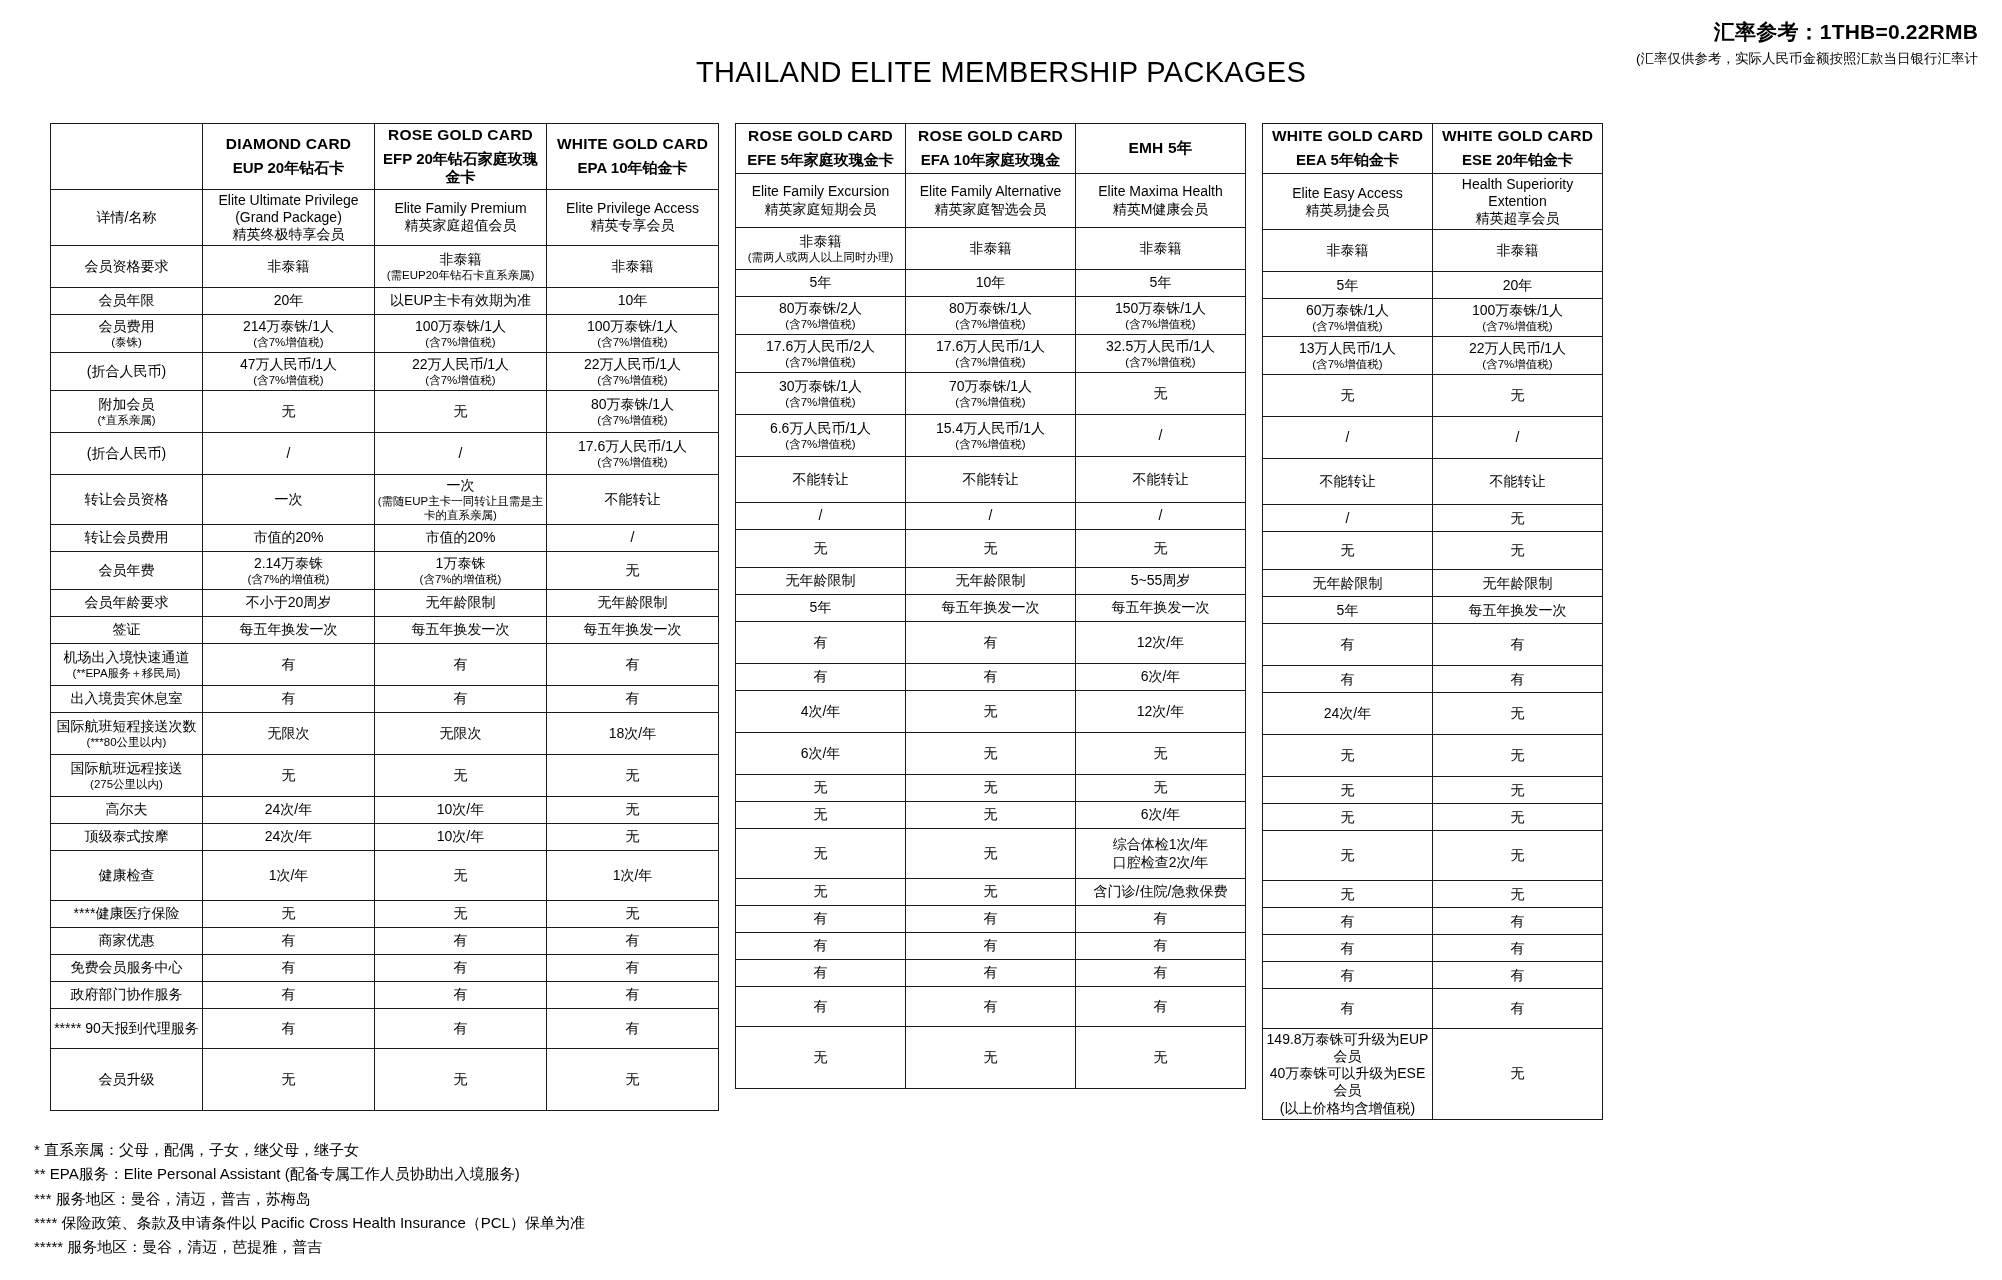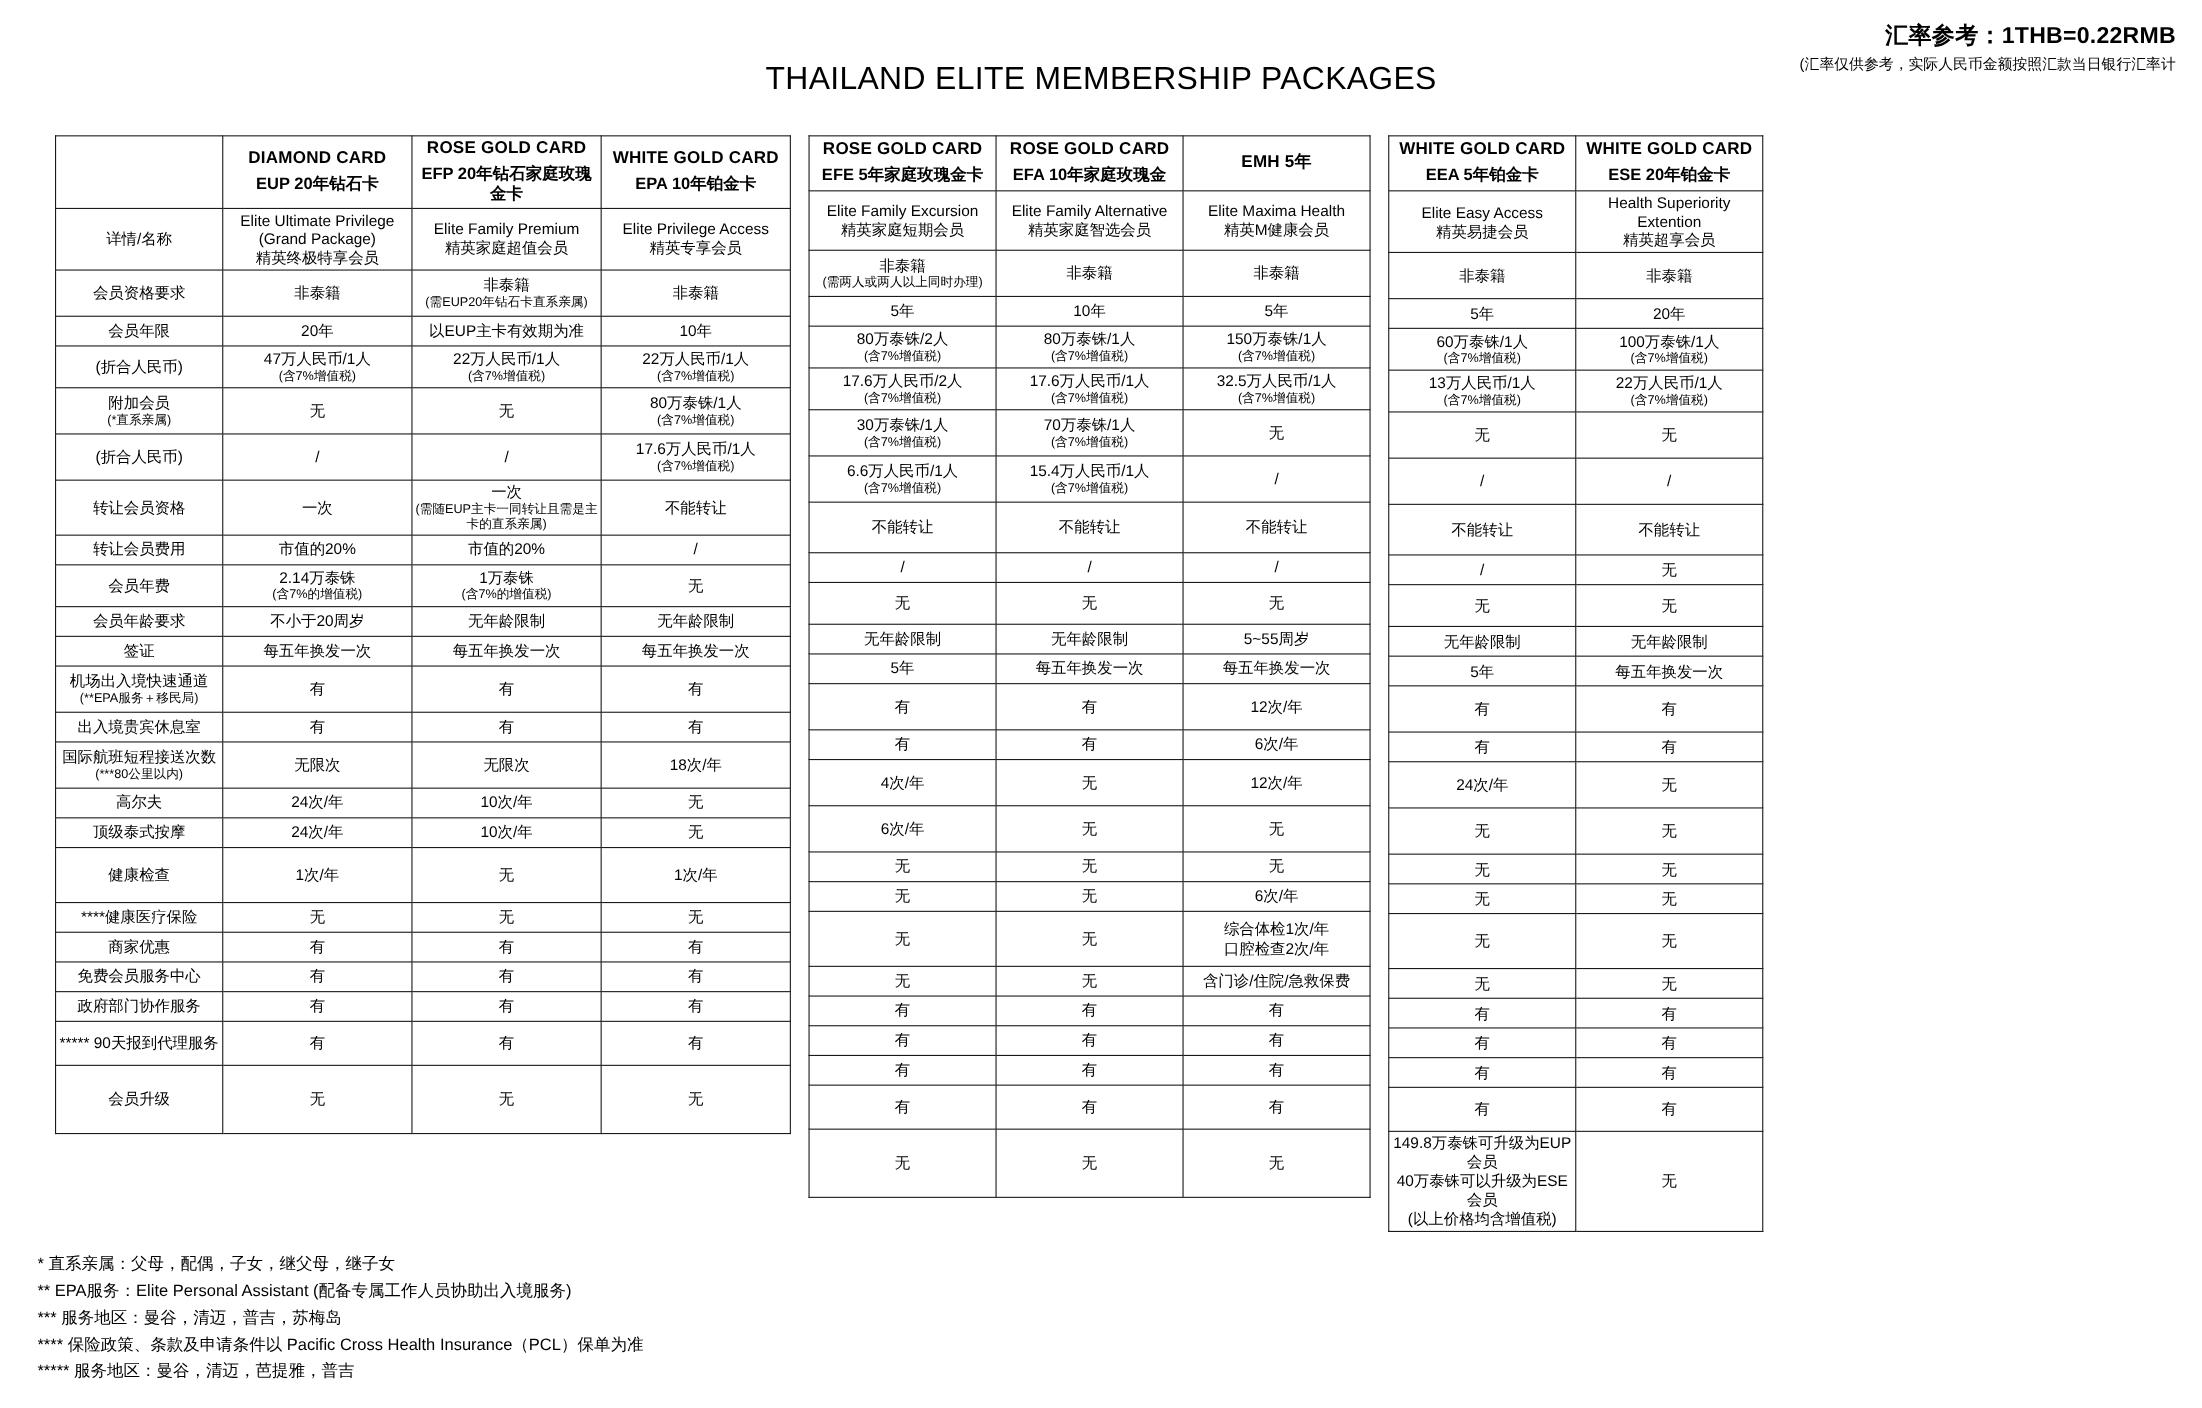--- a/index.html
+++ b/index.html
@@ -184,20 +184,35 @@
               <div class="cell-line">20年</div>
             </td>
             <td>
               <div class="cell-line">以EUP主卡有效期为准</div>
             </td>
             <td>
               <div class="cell-line">10年</div>
             </td>
           </tr>
           <tr class="h-fee">
+            <td class="rowlabel"><span>会员费用</span><div class="sub">(泰铢)</div></td>
+            <td>
+              <div class="cell-line">214万泰铢/1人</div>
+              <div class="cell-sub">(含7%增值税)</div>
+            </td>
+            <td>
+              <div class="cell-line">100万泰铢/1人</div>
+              <div class="cell-sub">(含7%增值税)</div>
+            </td>
+            <td>
+              <div class="cell-line">100万泰铢/1人</div>
+              <div class="cell-sub">(含7%增值税)</div>
+            </td>
+          </tr>
+          <tr class="h-fee">
             <td class="rowlabel"><span>(折合人民币)</span></td>
             <td>
               <div class="cell-line">47万人民币/1人</div>
               <div class="cell-sub">(含7%增值税)</div>
             </td>
             <td>
               <div class="cell-line">22万人民币/1人</div>
               <div class="cell-sub">(含7%增值税)</div>
             </td>
             <td>
@@ -321,20 +336,32 @@
           <tr class="h-two">
             <td class="rowlabel"><span>国际航班短程接送次数</span><div class="sub">(***80公里以内)</div></td>
             <td>
               <div class="cell-line">无限次</div>
             </td>
             <td>
               <div class="cell-line">无限次</div>
             </td>
             <td>
               <div class="cell-line">18次/年</div>
+            </td>
+          </tr>
+          <tr class="h-two">
+            <td class="rowlabel"><span>国际航班远程接送</span><div class="sub">(275公里以内)</div></td>
+            <td>
+              <div class="cell-line">无</div>
+            </td>
+            <td>
+              <div class="cell-line">无</div>
+            </td>
+            <td>
+              <div class="cell-line">无</div>
             </td>
           </tr>
           <tr class="h-std">
             <td class="rowlabel"><span>高尔夫</span></td>
             <td>
               <div class="cell-line">24次/年</div>
             </td>
             <td>
               <div class="cell-line">10次/年</div>
             </td>

